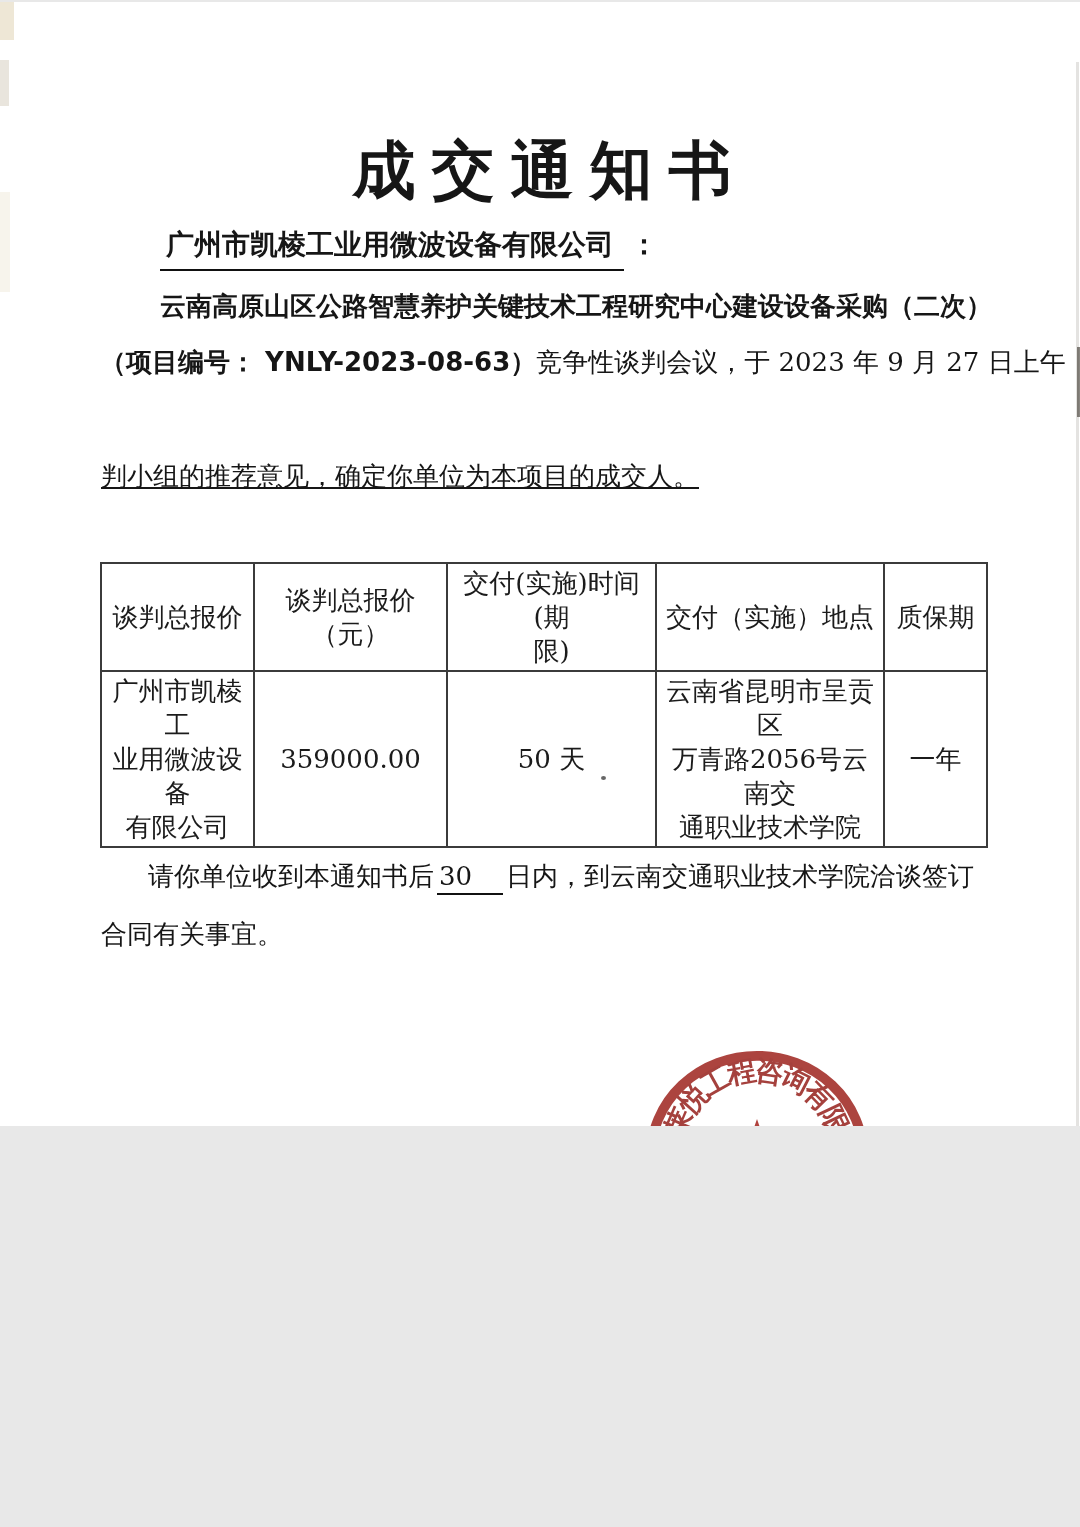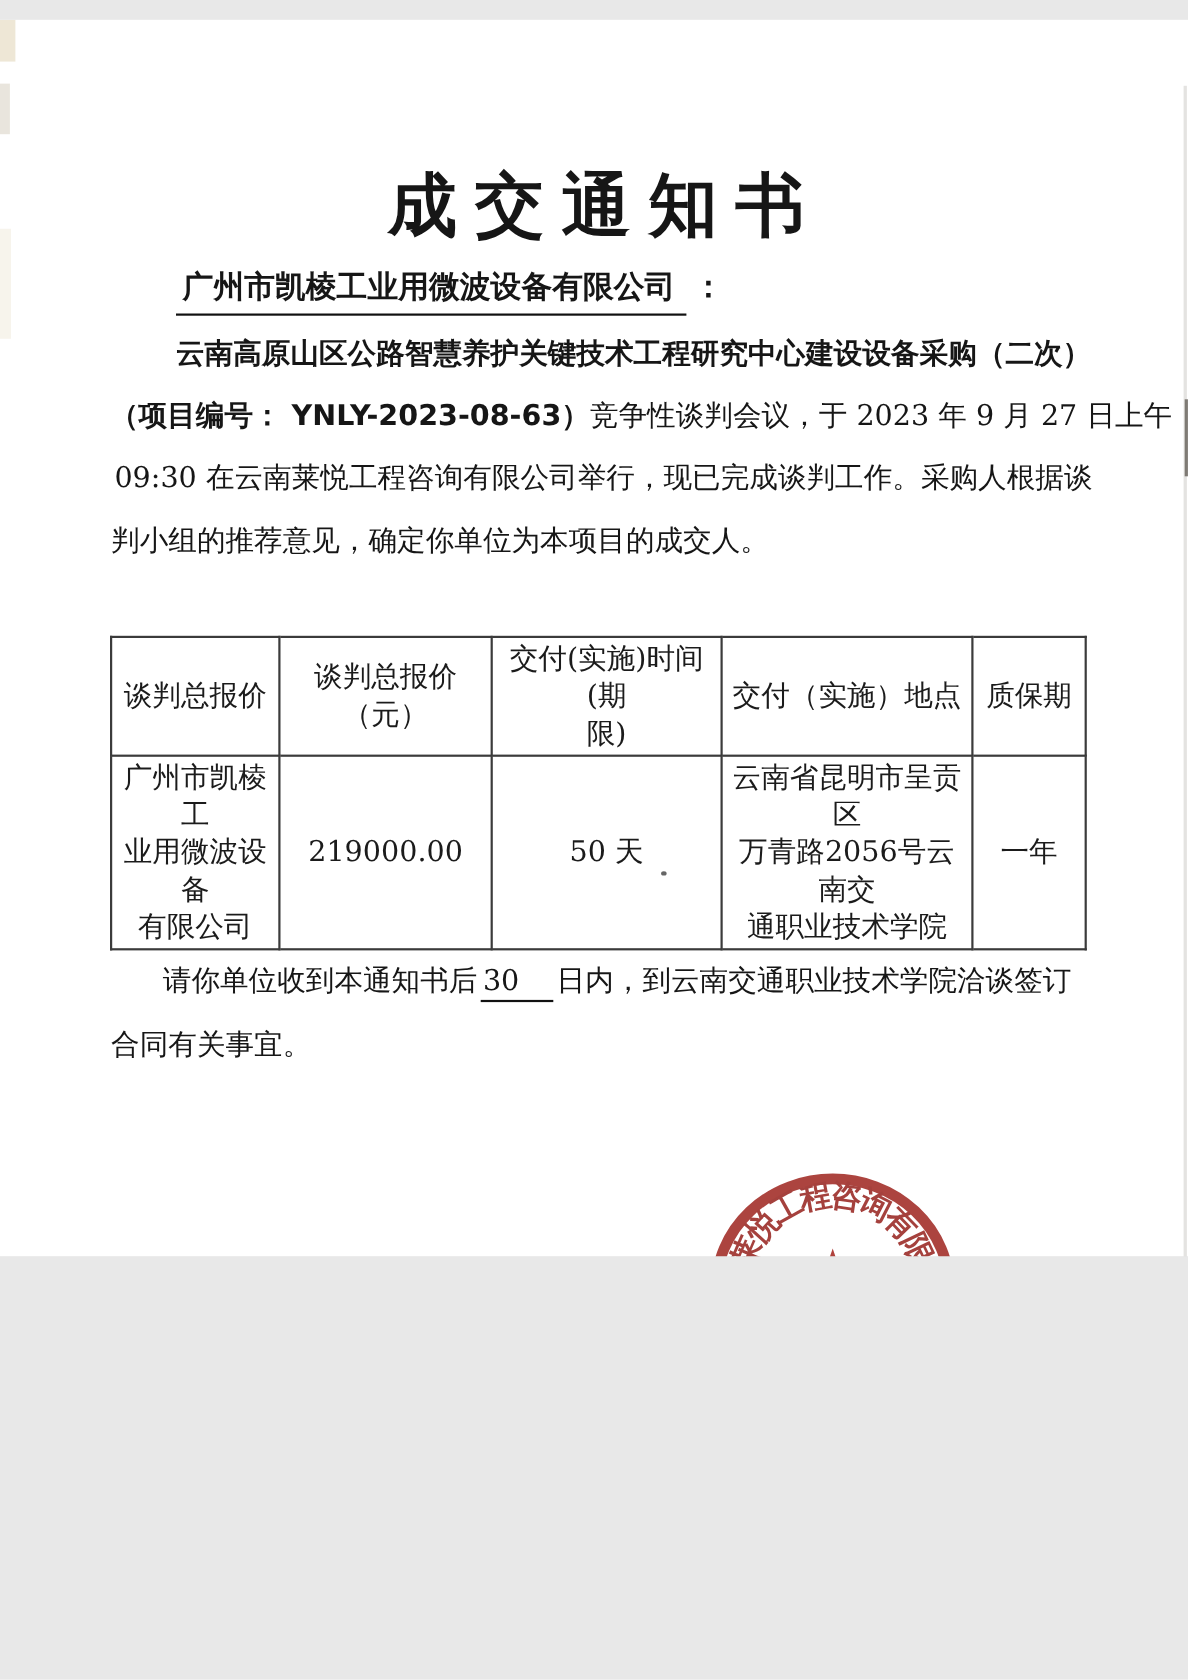--- a/index.html
+++ b/index.html
@@ -1,36 +1,36 @@
 <!DOCTYPE html>
 <html><head>
 <meta charset="utf-8">
 <style>
   html,body{margin:0;padding:0;background:#e8e8e8;}
   .page{
     position:relative;width:1080px;height:1124px;background:#ffffff;
     font-family:"DejaVu Serif","Liberation Serif",serif;color:#161616;
-    overflow:hidden;margin:18px auto;
+    overflow:hidden;margin:2px auto;
   }
   .abs{position:absolute;}
   .doc-title{
     top:126px;left:0;width:1080px;text-align:center;
     font-size:63px;font-weight:900;letter-spacing:16px;padding-left:10px;
     font-family:"DejaVu Serif","Liberation Serif",serif;
   }
   .addr-line{top:224px;left:160px;font-size:28px;font-weight:bold;
     font-family:"DejaVu Sans","Liberation Sans",sans-serif;white-space:nowrap;}
   .addr-underline{border-bottom:2px solid #111;padding:0 10px 5px 6px;display:inline-block;}
   .addr-colon{margin-left:6px;}
   .bodyline{font-size:26px;white-space:nowrap;line-height:32px;}
   .bold-hei{font-weight:bold;font-family:"DejaVu Sans","Liberation Sans",sans-serif;}
   .l1{top:288px;left:160px;}
   .l2{top:344px;left:100px;}
   .l3{top:401px;left:104px;}
-  .l4{top:458px;left:101px;}
+  .l4{top:458px;left:101px;text-decoration:underline;}
   .ntable{
     position:absolute;top:560px;left:100px;border-collapse:collapse;table-layout:fixed;
     font-size:26px;color:#1b1b1b;
   }
   .ntable td{
     border:2px solid #3b3b3b;text-align:center;vertical-align:middle;
     white-space:pre-line;line-height:34px;padding:2px 4px;box-sizing:border-box;
   }
   .ntable .hrow td{height:82px;}
   .ntable .drow td{height:156px;}
@@ -69,21 +69,20 @@
   <div class="abs doc-title">成交通知书</div>
 
   <div class="abs addr-line">
     <span class="addr-underline">广州市凯棱工业用微波设备有限公司</span><span class="addr-colon">：</span>
   </div>
 
   <div class="abs bodyline bold-hei l1">云南高原山区公路智慧养护关键技术工程研究中心建设设备采购（二次）</div>
   <div class="abs bodyline l2">
     <span class="bold-hei">（项目编号： YNLY-2023-08-63）</span><span>竞争性谈判会议，于 2023 年 9 月 27 日上午</span>
   </div>
-  <div class="abs bodyline l3">09:30 在云南莱悦工程咨询有限公司举行，现已完成谈判工作。采购人根据谈</div>
   <div class="abs bodyline l4">判小组的推荐意见，确定你单位为本项目的成交人。</div>
 
   <table class="ntable">
     <colgroup>
       <col style="width:153px">
         <col style="width:193px">
         <col style="width:209px">
         <col style="width:228px">
         <col style="width:103px">
     </colgroup>
@@ -94,21 +93,21 @@
 （元）</td>
         <td>交付(实施)时间(期
 限)</td>
         <td>交付（实施）地点</td>
         <td>质保期</td>
       </tr>
       <tr class="drow">
         <td>广州市凯棱工
 业用微波设备
 有限公司</td>
-        <td>219000.00</td>
+        <td>359000.00</td>
         <td>50 天</td>
         <td>云南省昆明市呈贡区
 万青路2056号云南交
 通职业技术学院</td>
         <td>一年</td>
       </tr>
     </tbody>
   </table>
 
   <div class="abs bodyline p2l1 indent">

